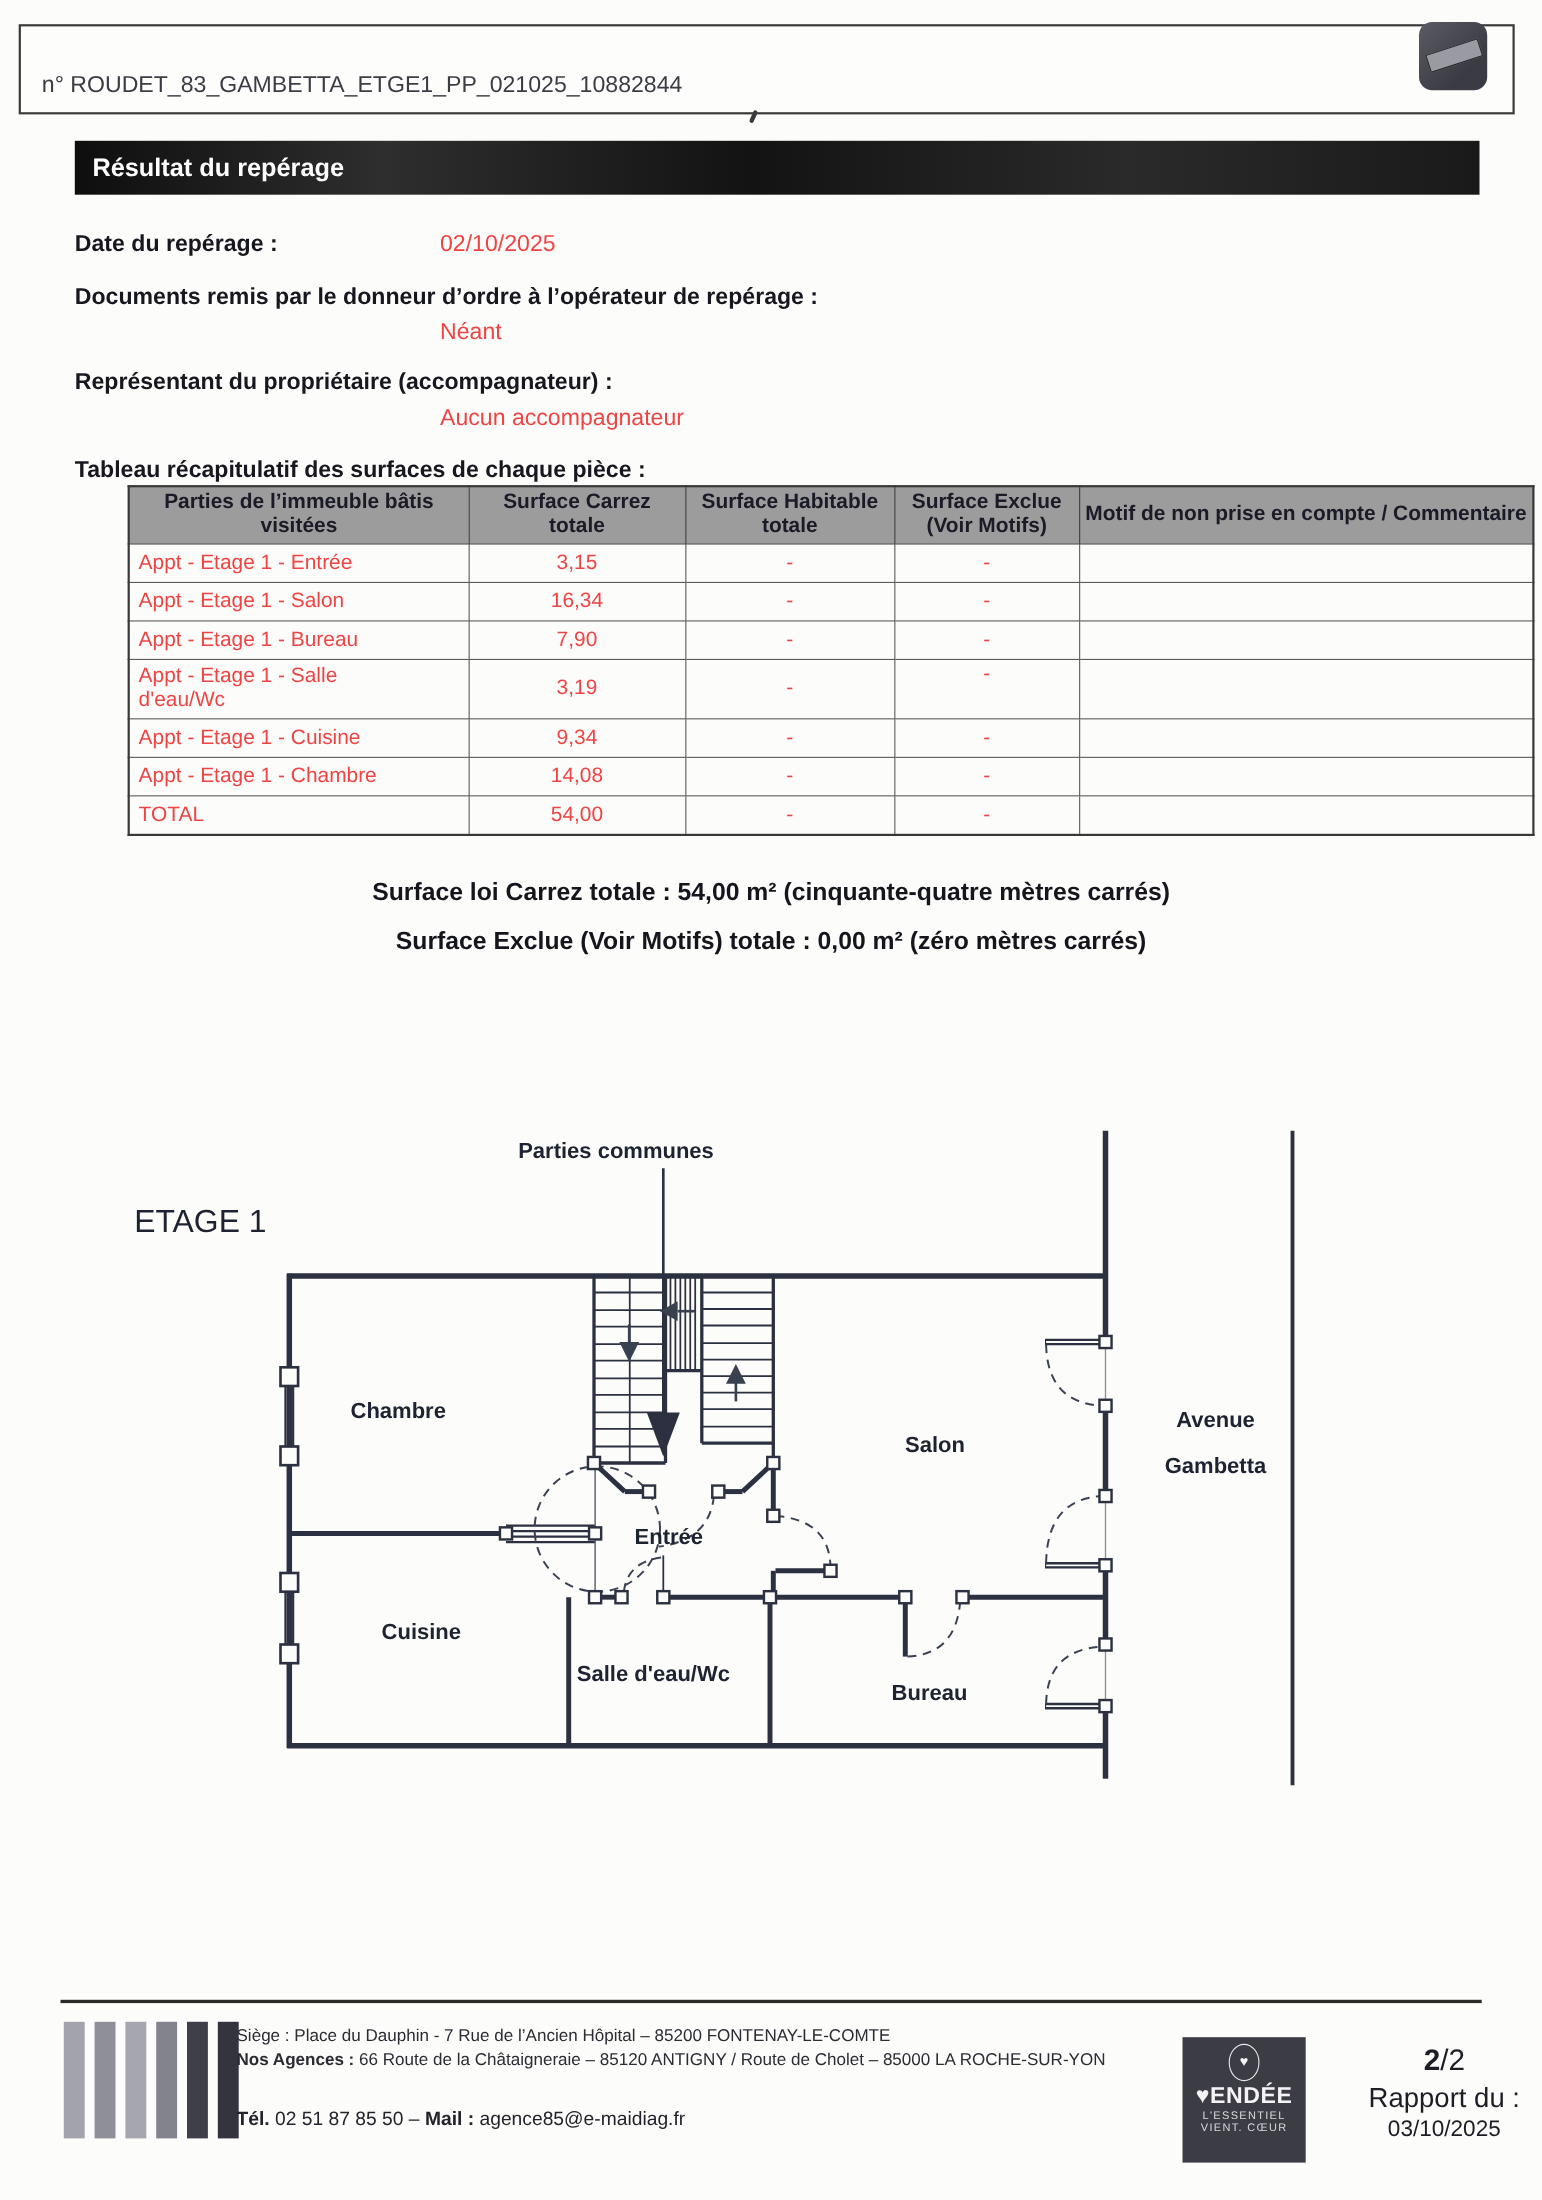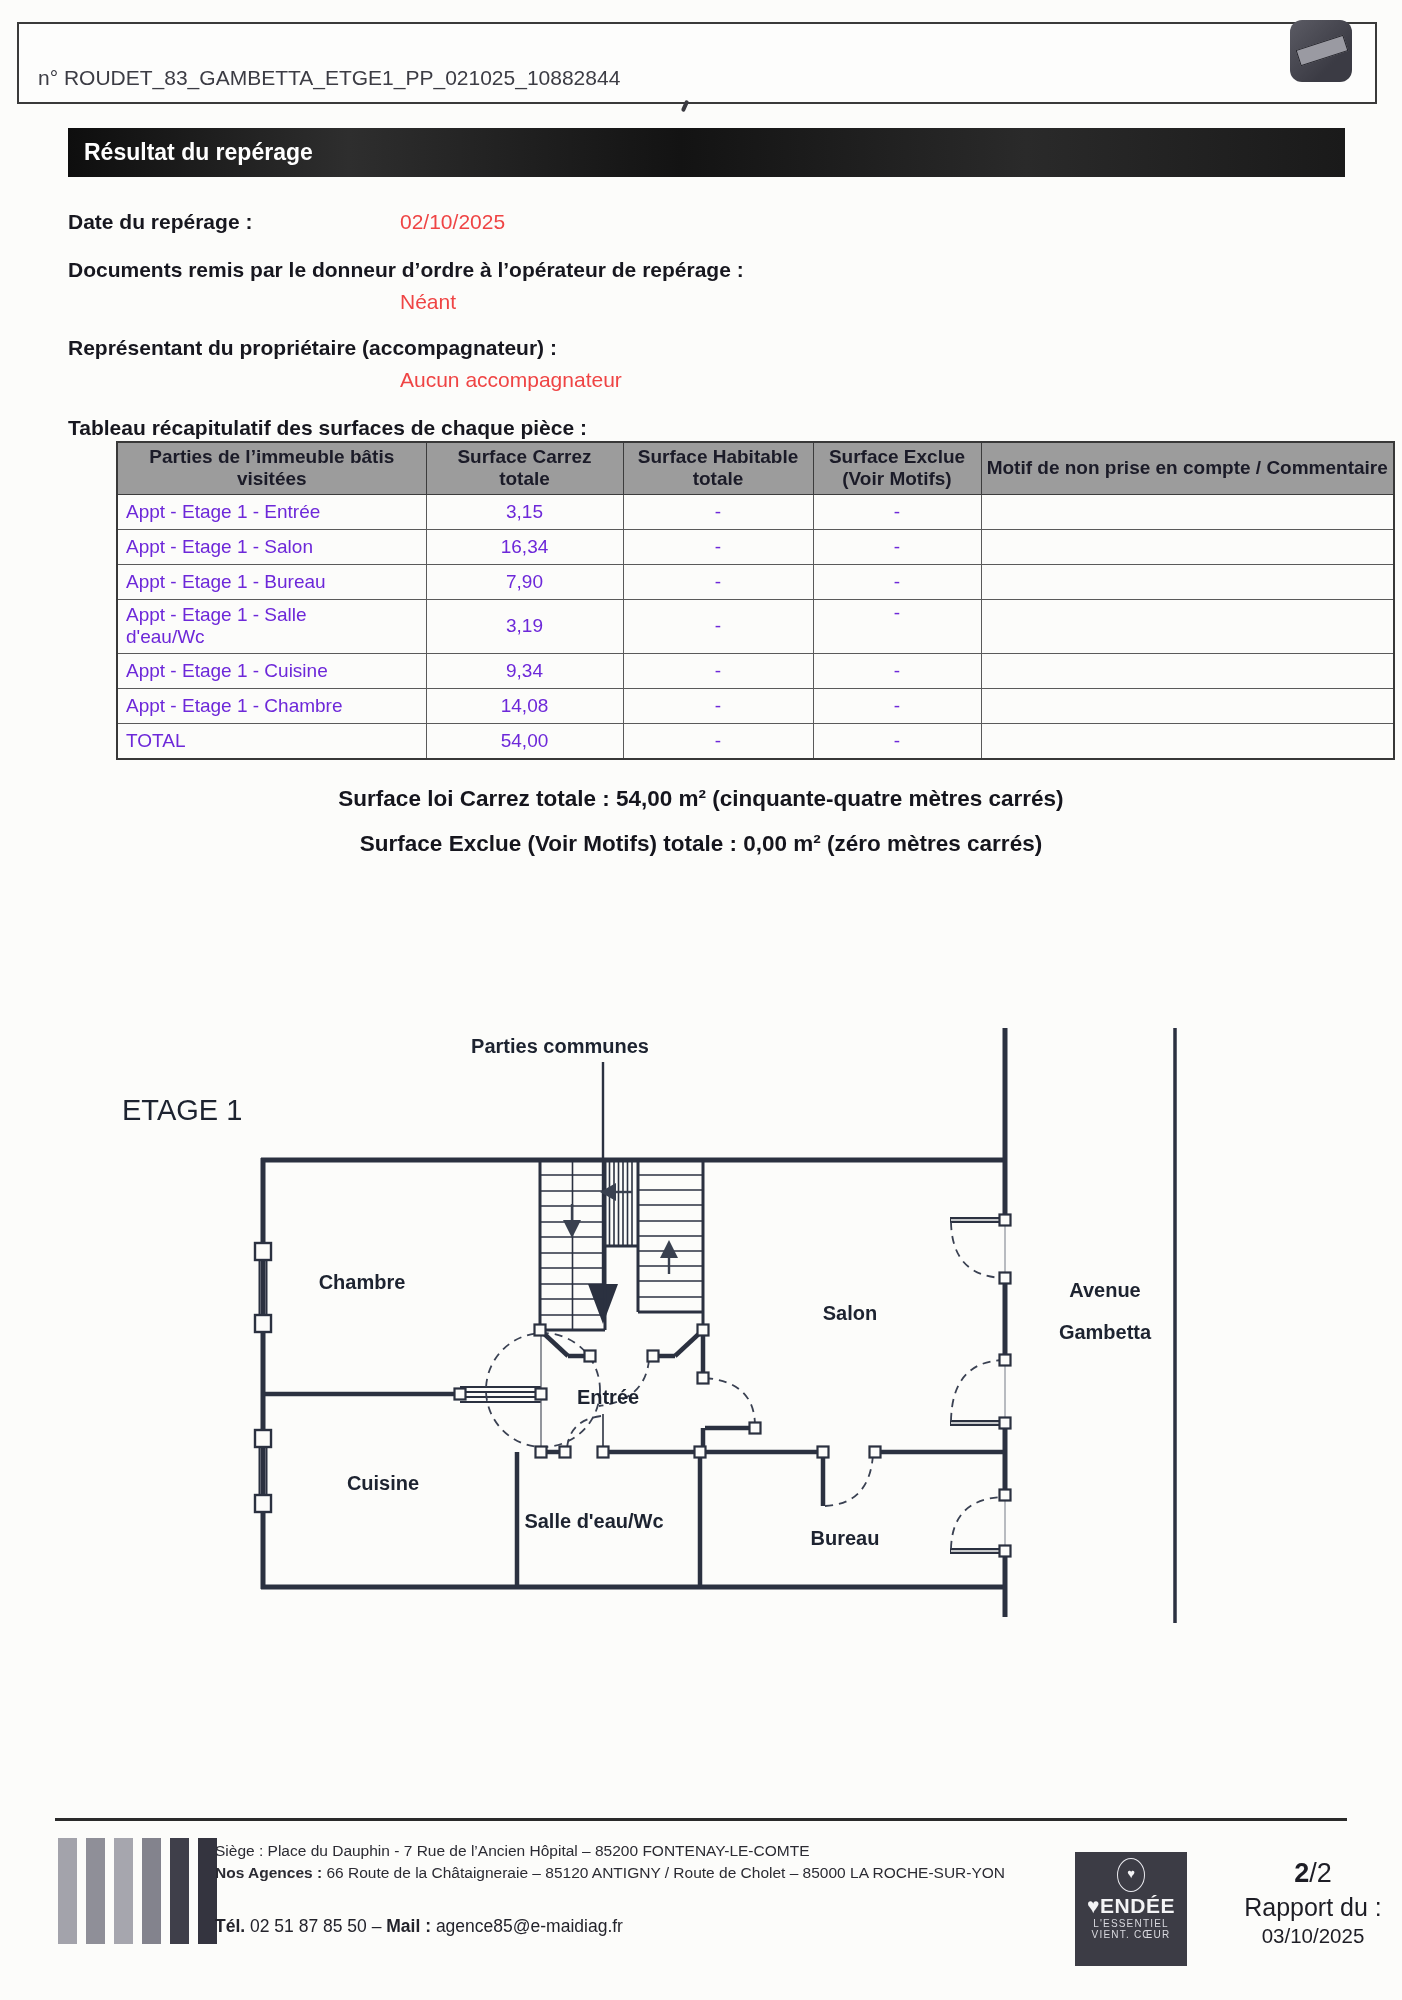--- a/index.html
+++ b/index.html
@@ -19,24 +19,24 @@
   
   .banner{left:68px;top:128px;width:1277px;height:49px;
           background:linear-gradient(90deg,#0e0e0e,#2e2e2e 22%,#131313 48%,#2a2a2a 75%,#1a1a1a);
           color:#fff;font-size:23px;font-weight:bold;line-height:49px;padding-left:16px;box-sizing:border-box;}
   .lbl{font-size:21px;font-weight:bold;color:#17171f;}
   .val{font-size:21px;color:#ef4444;}
   
   table.recap{border-collapse:collapse;table-layout:fixed;width:1277px;font-size:19px;}
   table.recap th{background:#9c9c9c;color:#1b1b28;font-weight:bold;border:1.5px solid #3c3c3c;
                  padding:3px 4px;line-height:1.18;}
-  table.recap td{border:1px solid #5a5a5a;padding:2px 8px;color:#6d28d9;height:30px;}
+  table.recap td{border:1px solid #5a5a5a;padding:2px 8px;color:#ef4444;height:30px;}
   table.recap{border:2px solid #383838;}
   td.c{text-align:center;}
-  .summary{width:1402px;text-align:center;font-size:22.5px;font-weight:bold;color:#15151d;}
+  .summary{width:1402px;text-align:center;font-size:22.5px;font-weight:bold;color:#15151d;margin-top:12px;}
   
   .foot-rule{left:55px;top:1818px;width:1292px;height:3px;background:#2a2a2a;}
   .bars{left:58px;top:1838px;width:160px;height:106px;display:flex;gap:9px;}
   .bars div{width:19px;height:106px;}
   .foot-text{left:215px;top:1840px;width:860px;font-size:15.5px;color:#2b2b33;line-height:1.44;}
   .foot-tel{left:215px;top:1916px;font-size:17.5px;color:#23232b;}
   .b{font-weight:bold;}
   .vlogo{left:1075px;top:1852px;width:112px;height:114px;background:#3c3c45;color:#f4f4f6;
          text-align:center;box-sizing:border-box;padding-top:6px;}
   .vlogo .emb{width:26px;height:32px;border:1.6px solid #e9e9ee;border-radius:50%;margin:0 auto;

